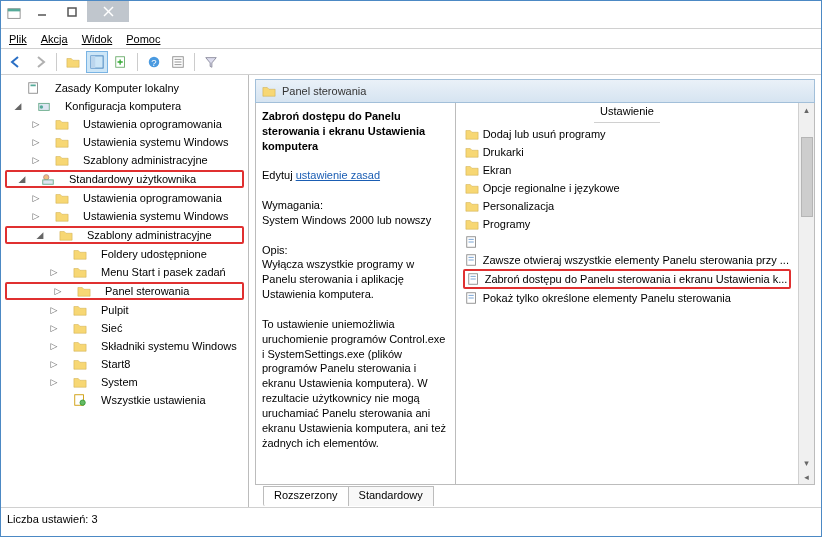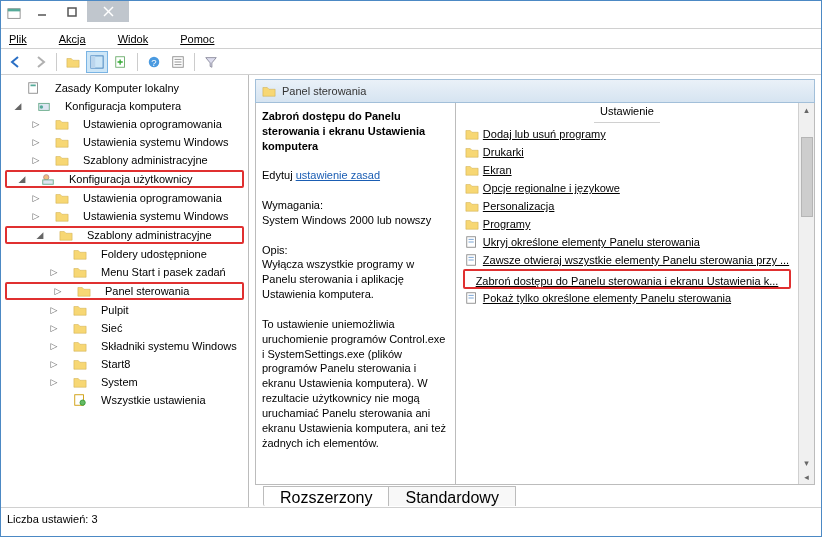--- a/index.html
+++ b/index.html
@@ -3,44 +3,44 @@
 <meta charset="utf-8">
 <style>
 * { box-sizing: border-box; margin: 0; padding: 0; font-family: "Segoe UI", Tahoma, sans-serif; font-size: 11px; }
 body { width: 822px; height: 537px; background: #fff; border: 1px solid #4c89c4; overflow: hidden; }
 .title-bar { height: 28px; background: #fff; display: flex; align-items: center; border-bottom: 1px solid #d0d0d0; }
 .title-icon { margin: 0 6px; }
 .title-text { flex: 1; text-align: center; font-size: 12px; }
 .win-btns { display: flex; height: 100%; }
 .win-btn { width: 30px; height: 21px; display: flex; align-items: center; justify-content: center; font-family: Arial; }
 .win-btn.close-btn { width: 42px; background: #c0c6cd; color: #fff; }
-.menu-bar { height: 20px; display: flex; align-items: center; padding: 0 8px; gap: 32px; border-bottom: 1px solid #d0d0d0; }
+.menu-bar { height: 20px; display: flex; align-items: center; padding: 0 8px; gap: 14px; border-bottom: 1px solid #d0d0d0; }
 .menu-item span.ul { text-decoration: underline; }
 .tool-bar { height: 26px; display: flex; align-items: center; padding: 0 4px; gap: 2px; border-bottom: 1px solid #d0d0d0; }
 .tool-btn { width: 22px; height: 22px; display: flex; align-items: center; justify-content: center; border: 1px solid transparent; }
 .tool-btn.pressed { background: #cde6f7; border: 1px solid #7ab4e4; }
 .tool-sep { width: 1px; height: 18px; background: #ccc; margin: 0 3px; }
 .content { display: flex; height: 432px; }
 .tree-pane { width: 248px; border-right: 1px solid #bcbcbc; padding: 4px 2px; overflow: hidden; }
 .tree-row { display: flex; align-items: center; height: 18px; white-space: nowrap; gap: 14px; }
 .twisty { width: 10px; text-align: center; color: #666; font-size: 9px; display: inline-block; }
 .highlight-box { border: 2px solid #e03030; border-radius: 2px; padding: 0 1px; }
 .right-pane { flex: 1; display: flex; flex-direction: column; }
 .panel-header { height: 24px; background: linear-gradient(#eaf1f8,#d6e4f1); border: 1px solid #a2bfd9; margin: 4px 6px 0 6px; display: flex; align-items: center; padding: 0 6px; gap: 6px; font-size: 13px; color: #333; }
 .split { display: flex; flex: 1; border: 1px solid #bcbcbc; border-top: none; margin: 0 6px; overflow: hidden; }
 .desc-pane { width: 200px; border-right: 1px solid #bcbcbc; padding: 6px 6px; font-size: 11px; line-height: 1.35; overflow: hidden; }
 .desc-pane b { font-weight: 600; }
 .desc-pane a { color: #1a5db3; text-decoration: underline; }
 .list-pane { flex: 1; display: flex; flex-direction: column; align-items: center; }
 .list-header { height: 20px; border-bottom: 1px solid #d0d0d0; padding: 2px 6px; background: #fff; }
-.list-body { flex: 1; padding: 2px 4px; overflow: hidden; text-decoration: underline; }
+.list-body { flex: 1; padding: 2px 4px; overflow: hidden; }
 .list-row { height: 18px; display: flex; align-items: center; gap: 4px; padding: 0 2px; white-space: nowrap; overflow: hidden; text-overflow: ellipsis; }
-.list-row.red { border: 2px solid #e03030; border-radius: 2px; height: 20px; flex-direction: column; }
+.list-row.red { border: 2px solid #e03030; border-radius: 2px; height: 20px; }
 .tabs { height: 22px; display: flex; align-items: flex-end; padding: 0 8px; border-top: 1px solid #bcbcbc; margin: 0 6px; background:#fff; position: relative; top:-1px;}
-.tab { height: 20px; padding: 2px 16px; border: 1px solid #bcbcbc; border-bottom: none; background: #f8f8f8; margin-right: -1px; font-size: 16px; }
+.tab { height: 20px; padding: 2px 10px; border: 1px solid #bcbcbc; border-bottom: none; background: #f8f8f8; margin-right: -1px; font-size: 11px; }
 .tab.active { background: #fff; border-top: 1px solid #bcbcbc; position: relative; z-index: 1; }
 .tab:first-child { border-bottom-left-radius: 2px; }
 .status-bar { height: 22px; border-top: 1px solid #d0d0d0; display: flex; align-items: center; padding: 0 6px; font-size: 11px; }
 .scroll-stub { width: 16px; background: #f0f0f0; border-left: 1px solid #d0d0d0; display:flex; flex-direction:column; justify-content:space-between; align-items:center;}
 .scroll-stub .thumb{ width:12px; height:80px; background:#cdcdcd; border:1px solid #b5b5b5; margin-top:20px;}
 .arrow{font-size:9px;color:#666; padding:2px;}
 
 svg.ico { width: 14px; height: 14px; }
 .folder-ico { fill:#f7d774; stroke:#c9a33f; stroke-width:0.5;}
 </style>
@@ -172,21 +172,21 @@
           <path class="folder-ico" d="M1 4h5l2 2h7v8H1z"></path>
         </svg>
         <span>Szablony administracyjne</span>
       </div>
     <div class="tree-row highlight-box" style="padding-left:10px;margin:1px 2px;">
         <span class="twisty">◢</span>
         <svg class="ico" viewBox="0 0 16 16">
           <circle cx="6" cy="6" r="3" fill="#f0c080" stroke="#b88"></circle>
           <rect x="2" y="9" width="12" height="5" fill="#dde6f2" stroke="#6a8"></rect>
         </svg>
-        <span>Konfiguracja użytkownicy</span>
+        <span>Standardowy użytkownika</span>
       </div>
     <div class="tree-row" style="padding-left:28px">
         <span class="twisty">▷</span>
         <svg class="ico" viewBox="0 0 16 16">
           <path class="folder-ico" d="M1 4h5l2 2h7v8H1z"></path>
         </svg>
         <span>Ustawienia oprogramowania</span>
       </div>
     <div class="tree-row" style="padding-left:28px">
         <span class="twisty">▷</span>
@@ -324,21 +324,20 @@
                 <path class="folder-ico" d="M1 4h5l2 2h7v8H1z"></path>
               </svg>
               <span>Programy</span>
             </div>
           <div class="list-row">
               <svg class="ico" viewBox="0 0 16 16">
                 <rect x="2" y="2" width="10" height="12" fill="#fff" stroke="#888"></rect>
                 <line x1="4" y1="5" x2="10" y2="5" stroke="#6a9ad0"></line>
                 <line x1="4" y1="8" x2="10" y2="8" stroke="#6a9ad0"></line>
               </svg>
-              <span>Ukryj określone elementy Panelu sterowania</span>
             </div>
           <div class="list-row">
               <svg class="ico" viewBox="0 0 16 16">
                 <rect x="2" y="2" width="10" height="12" fill="#fff" stroke="#888"></rect>
                 <line x1="4" y1="5" x2="10" y2="5" stroke="#6a9ad0"></line>
                 <line x1="4" y1="8" x2="10" y2="8" stroke="#6a9ad0"></line>
               </svg>
               <span>Zawsze otwieraj wszystkie elementy Panelu sterowania przy ...</span>
             </div>
           <div class="list-row red">

